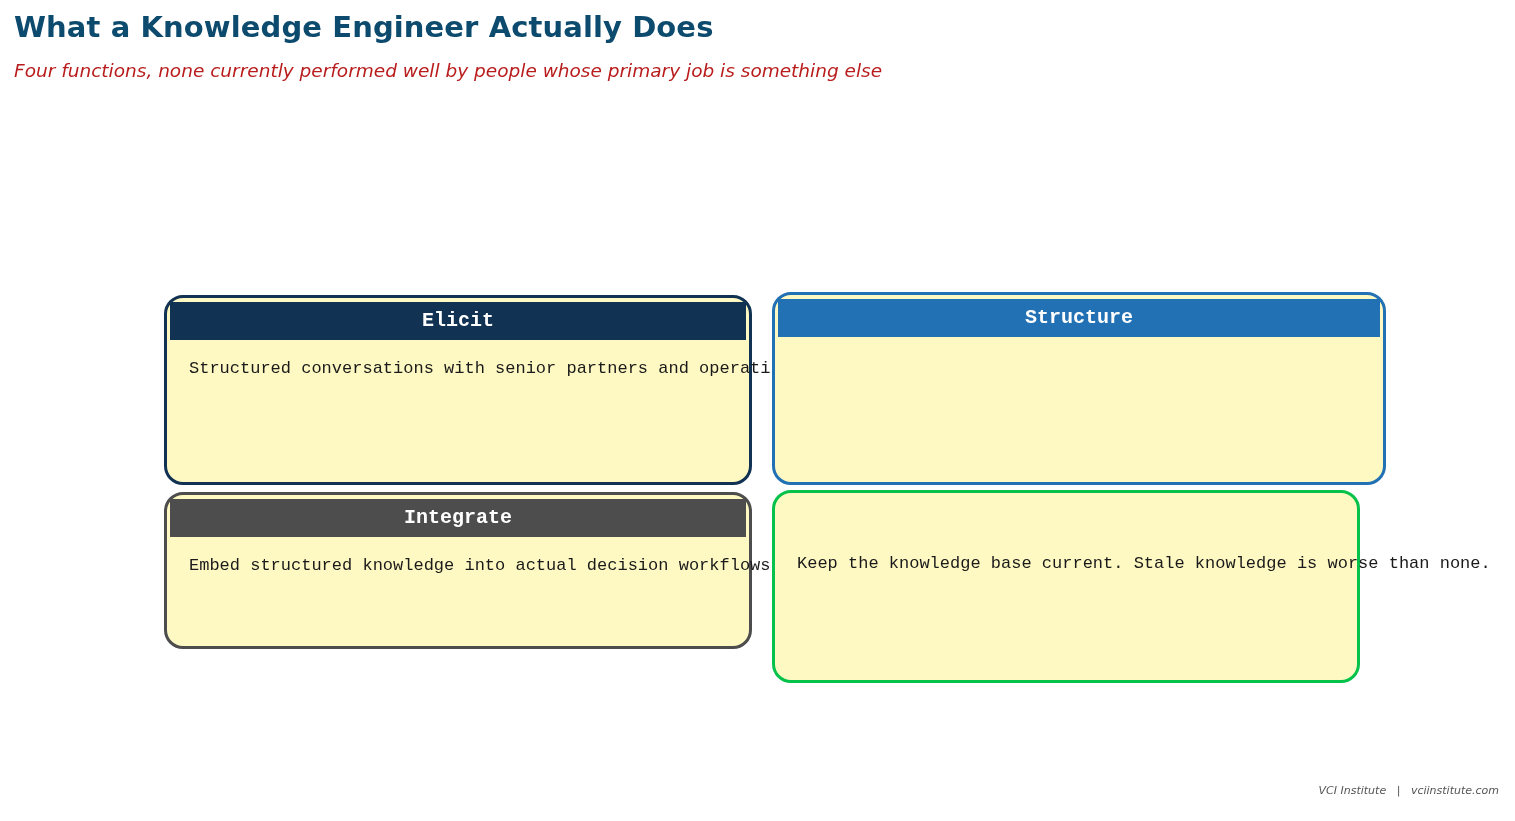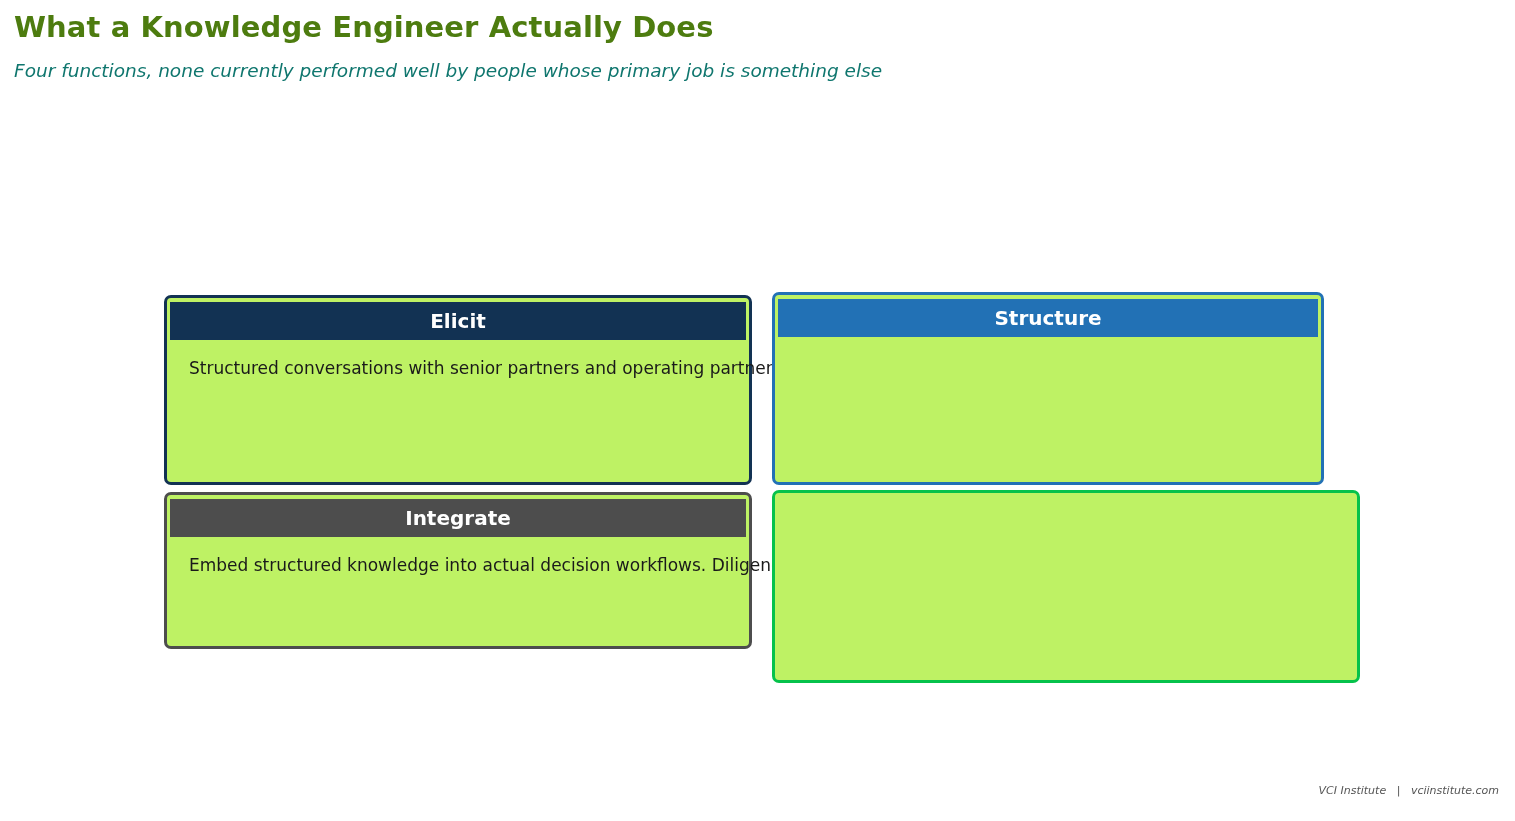--- a/index.html
+++ b/index.html
@@ -15,50 +15,51 @@
     font-family: "DejaVu Sans", sans-serif;
   }
 
   
   .page-title {
     position: absolute;
     left: 14px;
     top: 10px;
     font-size: 29px;
     font-weight: bold;
-    color: #4d7c0f;
+    color: #0c4a6e;
     letter-spacing: 0.1px;
     white-space: nowrap;
   }
   .page-subtitle {
     position: absolute;
     left: 14px;
     top: 60px;
     font-size: 18.5px;
     font-style: italic;
-    color: #0f766e;
+    color: #b91c1c;
     white-space: nowrap;
   }
 
   
   .card-grid {
     position: absolute;
     left: 0;
     top: 0;
     width: 1515px;
     height: 821px;
   }
   .card {
     position: absolute;
     box-sizing: border-box;
-    background: #bef264;
+    background: #fef9c3;
     border-style: solid;
     border-width: 3px;
-    border-radius: 7px;
+    border-radius: 19px;
     overflow: visible;
+    font-family: Liberation Mono, monospace;
   }
   .card-header {
     position: absolute;
     left: 3px;
     right: 3px;
     top: 4px;
     height: 38px;
     line-height: 38px;
     text-align: center;
     color: #ffffff;
@@ -71,21 +72,21 @@
     top: 60px;
     width: 1300px;
     font-size: 17px;
     line-height: 21px;
     color: #1a1a1a;
     white-space: normal;
   }
 
   
   #card-elicit    { left: 164px;  top: 295px; width: 588px; height: 190px; }
-  #card-structure { left: 772px;  top: 292px; width: 552px; height: 193px; }
+  #card-structure { left: 772px;  top: 292px; width: 614px; height: 193px; }
   #card-integrate { left: 164px;  top: 492px; width: 588px; height: 157px; }
   #card-renew     { left: 772px;  top: 490px; width: 588px; height: 193px; }
 
   
   #card-elicit    { border-color: #123253; }
   #card-elicit    .card-header { background: #123253; }
   #card-structure { border-color: #2271b5; }
   #card-structure .card-header { background: #2271b5; }
   #card-integrate { border-color: #4d4d4d; }
   #card-integrate .card-header { background: #4d4d4d; }
@@ -125,20 +126,21 @@
   <div class="card" id="card-structure">
     <div class="card-header">Structure</div>
   </div>
 
   <div class="card" id="card-integrate">
     <div class="card-header">Integrate</div>
     <div class="card-body">Embed structured knowledge into actual decision workflows. Diligence, checkpoints, case reviews.</div>
   </div>
 
   <div class="card" id="card-renew">
+    <div class="card-body">Keep the knowledge base current. Stale knowledge is worse than none.</div>
   </div>
 
 </div>
 
 <div class="footer">
   <span>VCI Institute</span>
   <span class="sep">|</span>
   <span>vciinstitute.com</span>
 </div>
 

